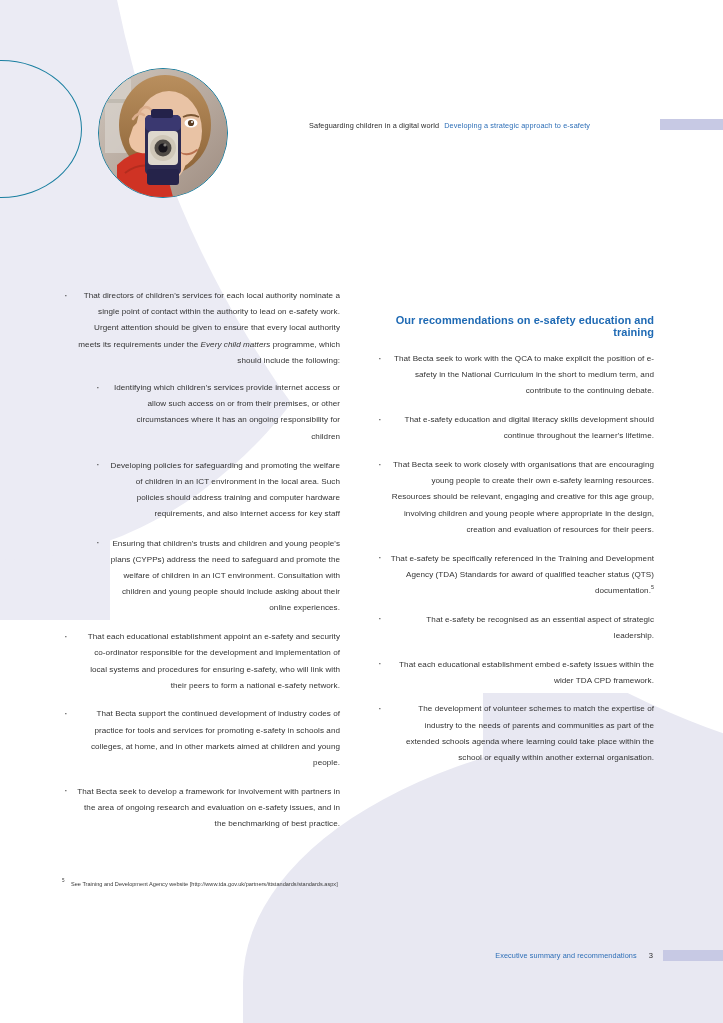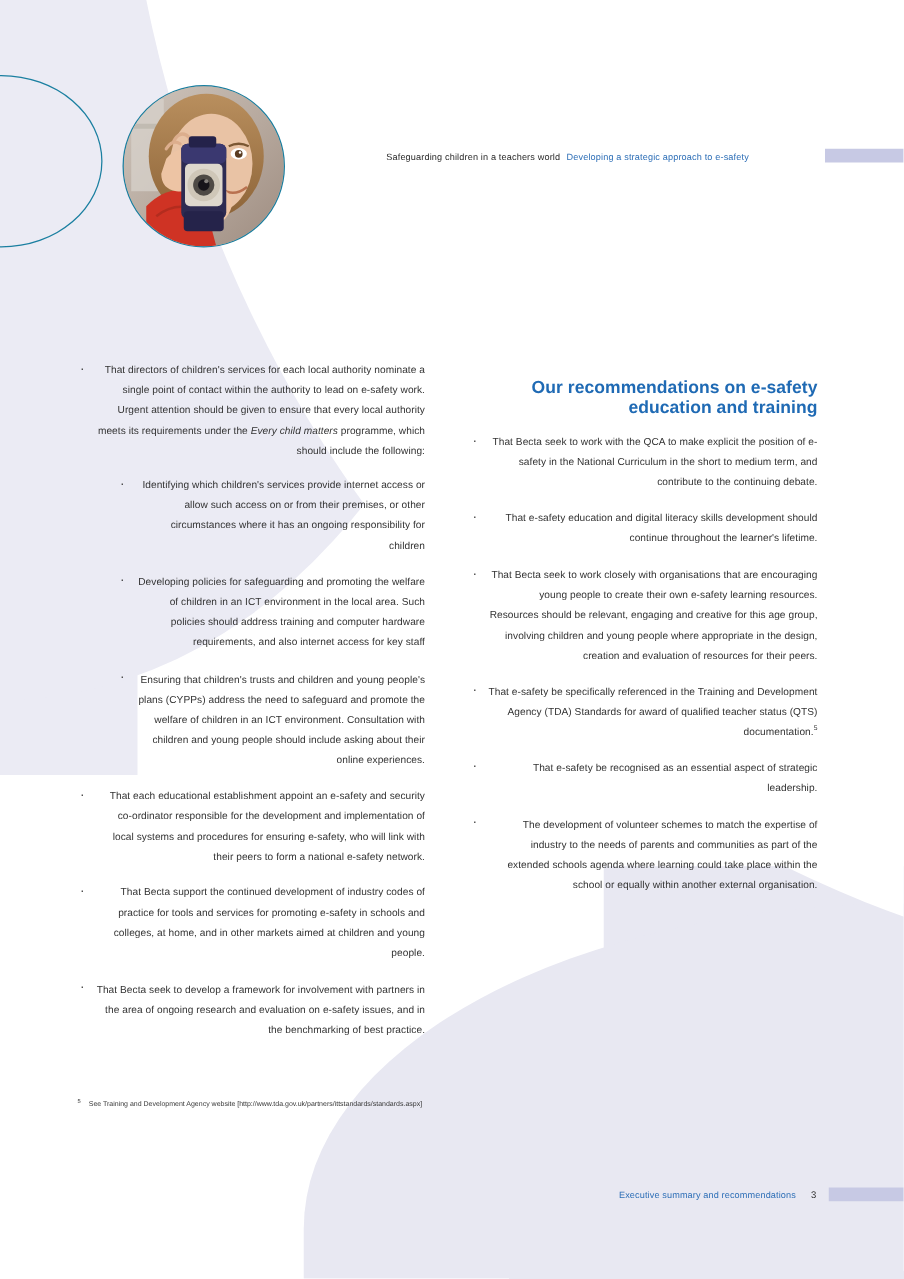--- a/index.html
+++ b/index.html
@@ -180,24 +180,24 @@
     position: absolute;
     left: 2px;
     top: -1.5px;
     color: #444444;
     font-size: 11px;
     line-height: 16.2px;
   }
   ul.subbullets > li:last-child { margin-bottom: 2px; }
 
   .section-head {
-    font-size: 14px;
+    font-size: 11px;
     font-weight: bold;
     color: #1f6ab4;
-    margin: 13px 0 13px 0;
+    margin: 26px 0 13px 0;
     letter-spacing: 0.05px;
   }
   .it { font-style: italic; }
   .sup {
     font-size: 5.4px;
     vertical-align: super;
     line-height: 0;
   }
 
   
@@ -305,21 +305,21 @@
       <circle cx="64" cy="79" r="13" fill="#cfc7b8"></circle>
       <circle cx="64" cy="79" r="8.5" fill="#4e4a45"></circle>
       <circle cx="64" cy="79" r="4.6" fill="#16141a"></circle>
       <circle cx="66" cy="76" r="1.6" fill="#9d9a94" opacity="0.8"></circle>
       <rect x="52" y="40" width="22" height="9" rx="2.5" fill="#24224a"></rect>
       <rect x="48" y="100" width="32" height="16" rx="3" fill="#25234a"></rect>
     </svg>
   </div>
 
   <div class="running-head">
-    <span class="rh-main">Safeguarding children in a teachers world</span><span class="rh-sub">Developing a strategic approach to e-safety</span>
+    <span class="rh-main">Safeguarding children in a digital world</span><span class="rh-sub">Developing a strategic approach to e-safety</span>
   </div>
   <div class="header-bar"></div>
 
   <div class="col col-left">
     <ul class="bullets">
       <li>
         <span>That directors of children's services for each local authority nominate a single point of contact within the authority to lead on e-safety work. Urgent attention should be given to ensure that every local authority meets its requirements under the </span><span class="it">Every child matters</span><span> programme, which should include the following:</span>
         <ul class="subbullets">
           <li>Identifying which children's services provide internet access or allow such access on or from their premises, or other circumstances where it has an ongoing responsibility for children</li>
           <li>Developing policies for safeguarding and promoting the welfare of children in an ICT environment in the local area. Such policies should address training and computer hardware requirements, and also internet access for key staff</li>
@@ -337,20 +337,21 @@
     <div class="section-head">Our recommendations on e-safety education and training</div>
 
     <ul class="bullets">
       <li>That Becta seek to work with the QCA to make explicit the position of e-safety in the National Curriculum in the short to medium term, and contribute to the continuing debate.</li>
       <li>That e-safety education and digital literacy skills development should continue throughout the learner's lifetime.</li>
       <li>That Becta seek to work closely with organisations that are encouraging young people to create their own e-safety learning resources. Resources should be relevant, engaging and creative for this age group, involving children and young people where appropriate in the design, creation and evaluation of resources for their peers.</li>
       <li>
         <span>That e-safety be specifically referenced in the Training and Development Agency (TDA) Standards for award of qualified teacher status (QTS) documentation.</span><span class="sup">5</span>
       </li>
       <li>That e-safety be recognised as an essential aspect of strategic leadership.</li>
+      <li>That each educational establishment embed e-safety issues within the wider TDA CPD framework.</li>
       <li>The development of volunteer schemes to match the expertise of industry to the needs of parents and communities as part of the extended schools agenda where learning could take place within the school or equally within another external organisation.</li>
     </ul>
   </div>
 
   <div class="footnote">
     <span class="fn-mark">5</span>
     <span class="fn-text">See Training and Development Agency website [http://www.tda.gov.uk/partners/ittstandards/standards.aspx]</span>
   </div>
 
   <div class="footer">

